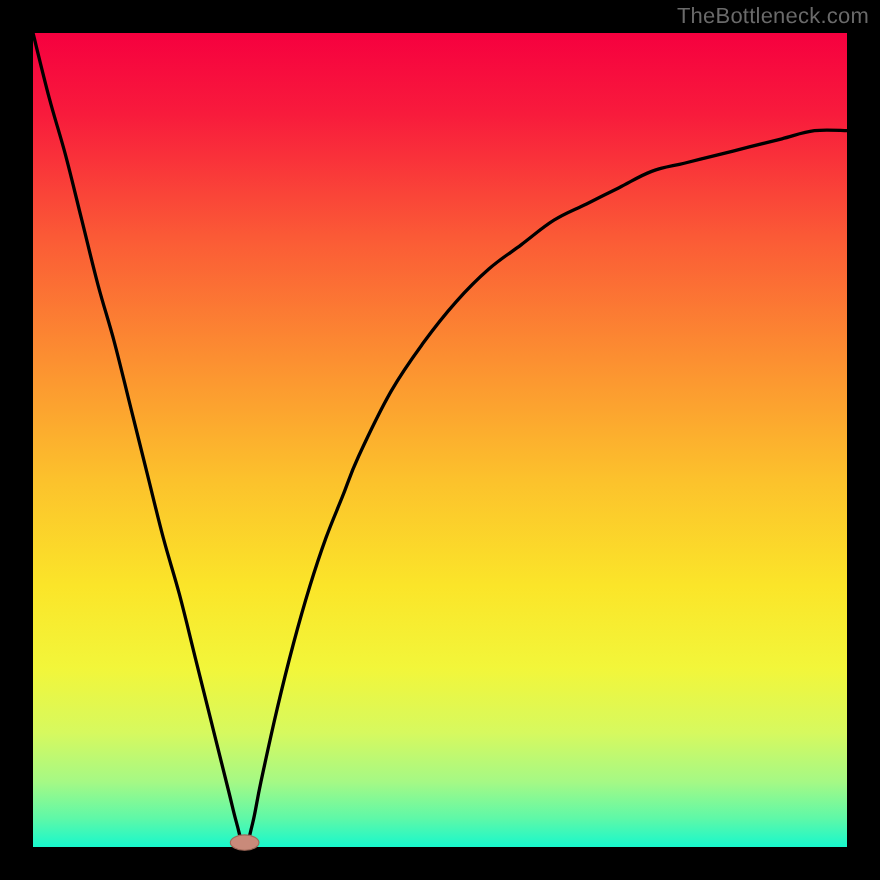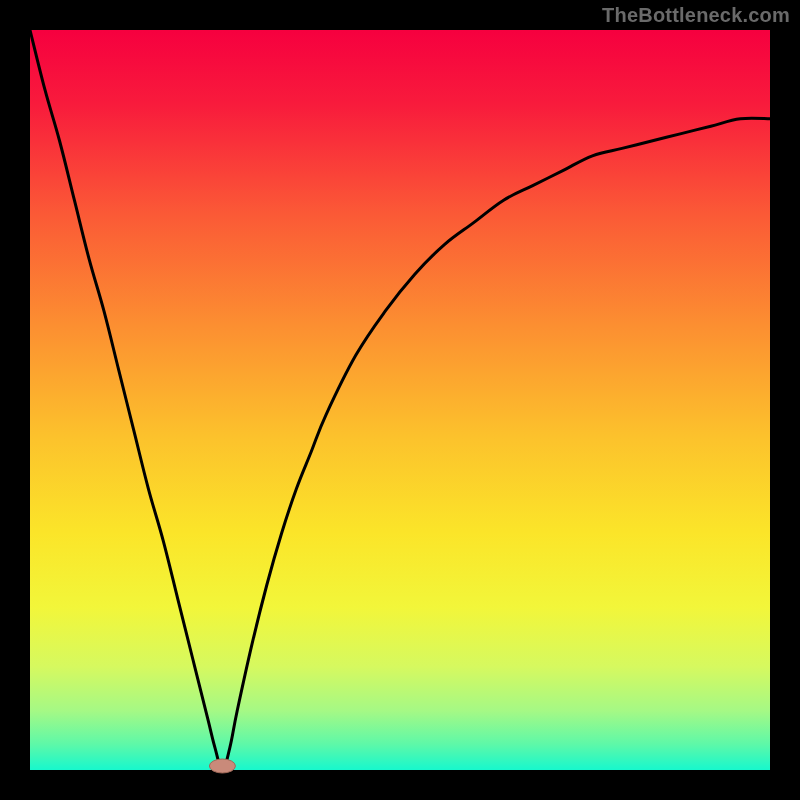--- a/index.html
+++ b/index.html
@@ -16,21 +16,21 @@
     width: 800px;
     height: 800px;
     background: #000;
   }
   .attribution {
     position: absolute;
     top: 4px;
     right: 10px;
     color: #6a6a6a;
     font-size: 20px;
-    font-weight: 700;
+    font-weight: 400;
     letter-spacing: 0.2px;
     user-select: none;
   }
   svg {
     display: block;
   }
 </style>
 </head>
 <body>
 

